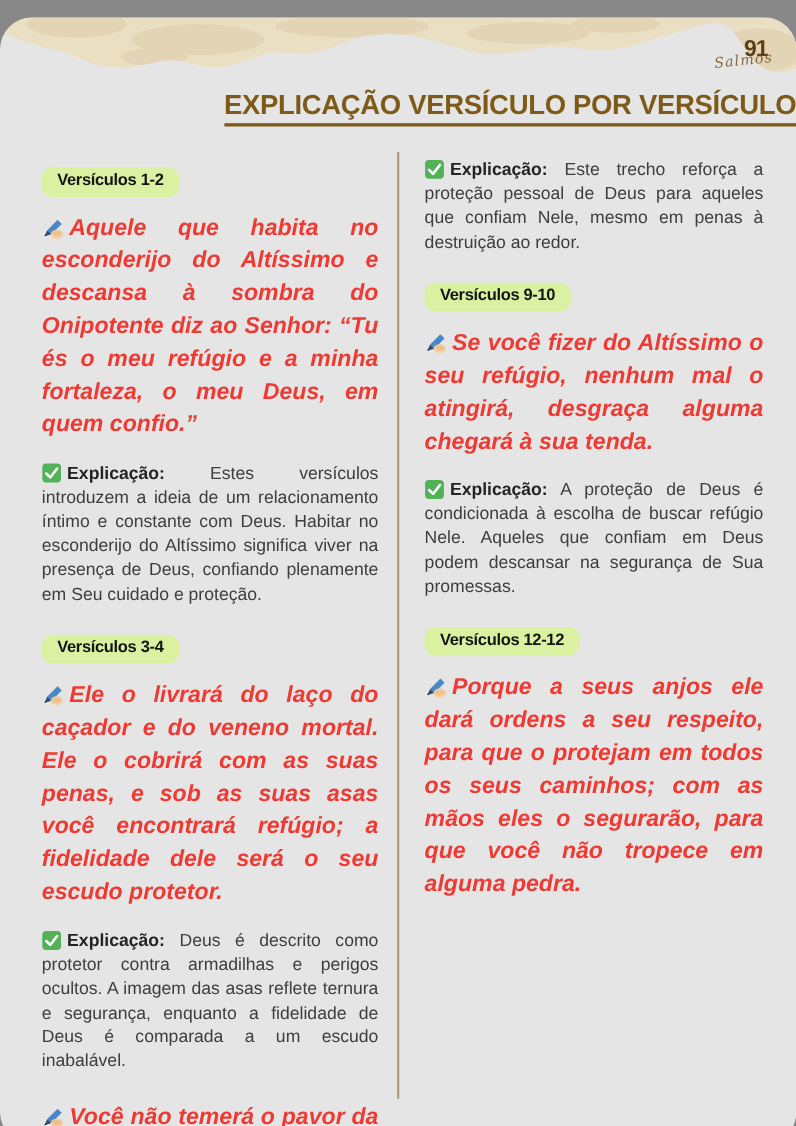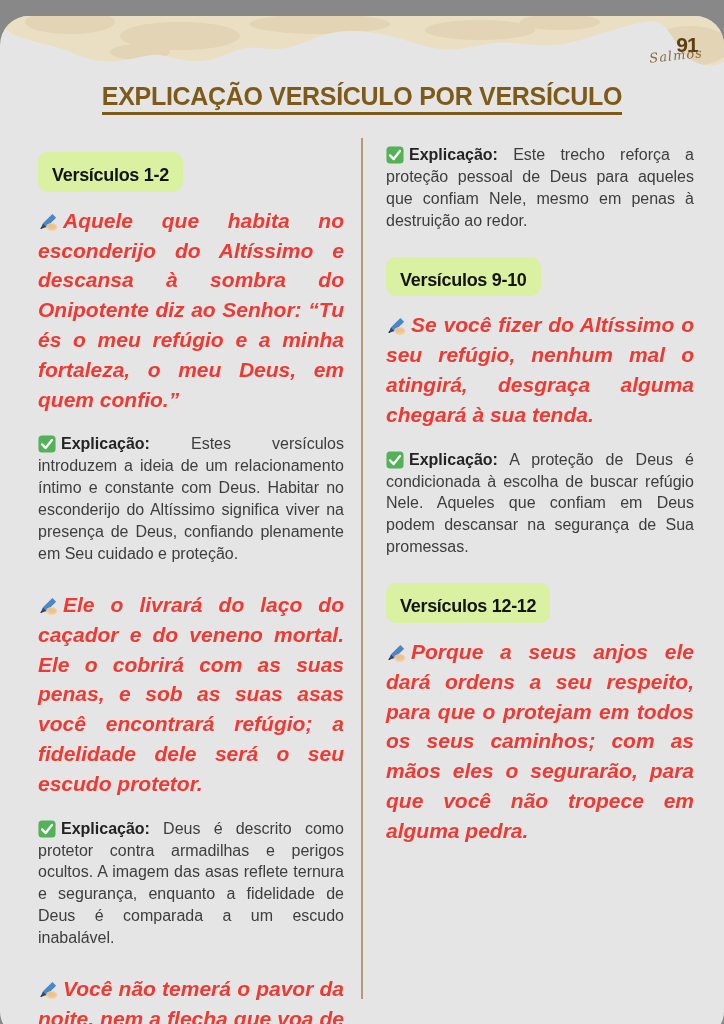--- a/index.html
+++ b/index.html
@@ -7,35 +7,35 @@
   .page {
     position:relative; width:724px; height:1024px; margin:16px auto;
     background:#e5e5e5; overflow:hidden;border-radius:29px;
   }
   .torn-top { position:absolute; top:0; left:0; width:724px; height:60px; }
 
   .logo { position:absolute; top:18px; right:16px; width:64px; text-align:center; }
   .logo-number { display:block; font-size:21px; font-weight:bold; color:#5c3f14; letter-spacing:-1px; margin-left:22px; line-height:1; }
   .logo-script { display:block; font-family:"DejaVu Serif",serif; font-style:italic; font-size:13px; color:#8a6a3f; letter-spacing:1px; transform:rotate(-6deg); margin-top:-7px; }
 
-  .title-wrap { position:absolute; top:66px; left:0; right:0; text-align:center; }
+  .title-wrap { position:absolute; top:66px; left:0; right:0; text-align:right; }
   .page-title {
     display:inline-block; font-size:25px; font-weight:bold; letter-spacing:-0.3px;
     color:#7d5a17; border-bottom:3px solid #7d5a17; padding-bottom:1px; line-height:1.15;
   }
 
   .divider { position:absolute; left:361px; top:122px; width:2px; height:861px; background:#b49a78; }
 
   .col { position:absolute; }
   .col-left  { left:38px;  top:136px; width:306px; }
   .col-right { left:386px; top:128px; width:308px; }
 
   .pill {
     display:inline-block; background:#d9f1a0; border-radius:10px;
-    padding:14px 14px 6px 14px; font-size:18px; font-weight:bold; color:#141414;
+    padding:4px 14px 6px 14px; font-size:15px; font-weight:bold; color:#141414;
     letter-spacing:-0.3px; margin-bottom:14px; line-height:1.1;
   }
   .verse {
     color:#ee3a33; font-weight:bold; font-style:italic;
     font-size:21px; line-height:1.42; text-align:justify; margin-bottom:19px;
   }
   .expl {
     color:#3d3d3d; font-size:16px; line-height:1.37; text-align:justify; margin-bottom:25px;
   }
   .expl b { color:#232323; }
@@ -94,20 +94,21 @@
     </p>
     <p class="expl">
       <span class="icon check-icon">
         <svg width="18" height="18" viewBox="0 0 20 20">
             <rect x="0.5" y="0.5" width="19" height="19" rx="4" fill="#53b257"></rect>
             <polyline points="4.5,10.5 8.5,14.5 15.5,5.5" fill="none" stroke="#ffffff" stroke-width="2.6" stroke-linecap="round" stroke-linejoin="round"></polyline>
           </svg>
       </span><b>Explicação:</b> <span>Estes versículos introduzem a ideia de um relacionamento íntimo e constante com Deus. Habitar no esconderijo do Altíssimo significa viver na presença de Deus, confiando plenamente em Seu cuidado e proteção.</span>
     </p>
 
+    <div><span class="pill">Versículos 3-4</span></div>
     <p class="verse">
       <span class="icon hand-icon">
         <svg width="20" height="20" viewBox="0 0 32 32">
             <path d="M23 3 L29 9 L14 24 L8 18 Z" fill="#4a86c8"></path>
             <path d="M8 18 L14 24 L4 27 Z" fill="#2e4d74"></path>
             <path d="M4 27 L7 26 L5 24 Z" fill="#1a1a1a"></path>
             <ellipse cx="22" cy="24" rx="9" ry="6.5" fill="#f3cfa3"></ellipse>
             <path d="M14 21 q4 -3 9 -2 q5 1 6 4 q-1 4 -7 4 q-6 0 -8 -6" fill="#edc28f"></path>
           </svg>
       </span><span>Ele o livrará do laço do caçador e do veneno mortal. Ele o cobrirá com as suas penas, e sob as suas asas você encontrará refúgio; a fidelidade dele será o seu escudo protetor.</span>

